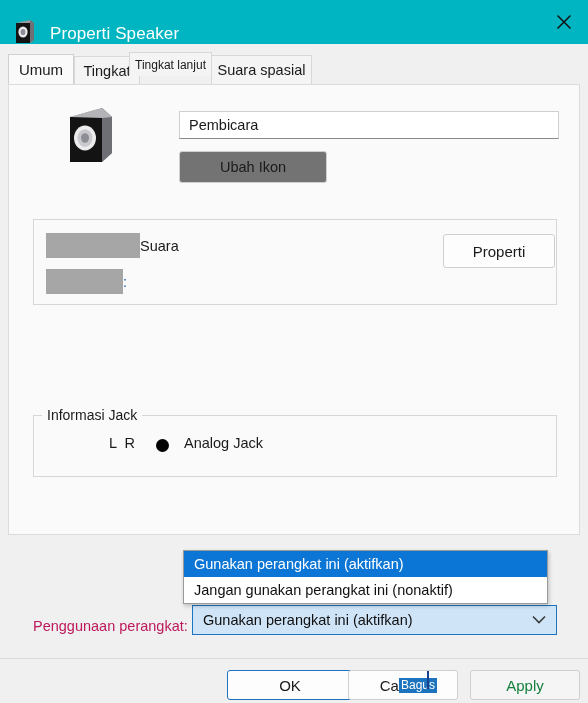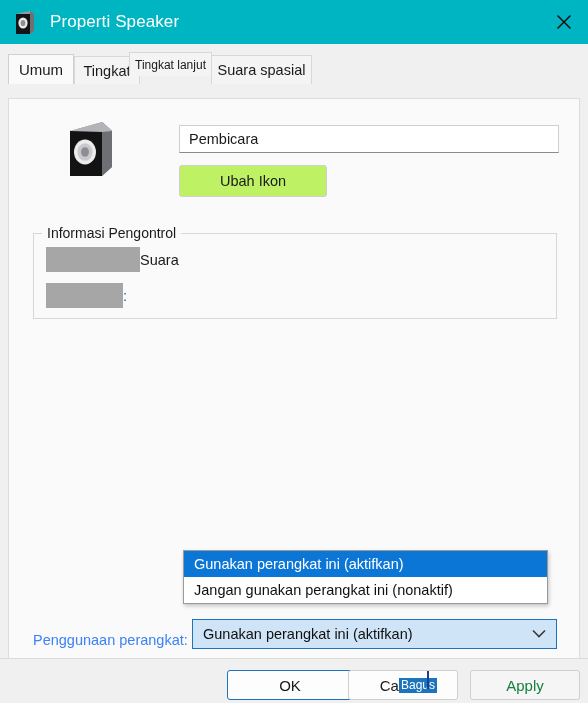--- a/index.html
+++ b/index.html
@@ -25,21 +25,21 @@
   }
 
   
   #titlebar {
     position: absolute;
     left: 0; top: 0;
     width: 588px;
     height: 44px;
     background: #00b5c2;
     display: flex;
-    align-items: center;
+    align-items: flex-end;
   }
   #title-icon {
     margin-left: 12px;
     width: 26px;
     height: 26px;
     flex: 0 0 auto;
     display: block;
   }
   #title-text {
     margin-left: 12px;
@@ -89,23 +89,23 @@
     z-index: 5;
   }
   #tab-umum   { left: 8px;   top: 10px; width: 66px;  height: 30px; font-size: 15px; }
   #tab-tingkat{ left: 74px;  top: 12px; width: 66px;  height: 28px; font-size: 14.5px; }
   #tab-lanjut { left: 129px; top: 8px;  width: 83px;  height: 24px; font-size: 12px; z-index: 4;}
   #tab-spasial{ left: 211px; top: 11px; width: 101px; height: 29px; font-size: 14.5px; }
 
   
   #content {
     position: absolute;
-    left: 8px; top: 98px;
+    left: 8px; top: 84px;
     width: 572px;
-    height: 575px;
+    height: 451px;
     background: #fafafa;
     border: 1px solid #dcdcdc;
     box-sizing: border-box;
   }
 
   
   #dev-icon {
     position: absolute;
     left: 53px; top: 20px;
     width: 56px; height: 60px;
@@ -123,21 +123,21 @@
     font-family: "Liberation Sans", sans-serif;
     font-size: 14.5px;
     color: #1a1a1a;
     padding: 0 9px;
     outline: none;
   }
   #change-icon-btn {
     position: absolute;
     left: 170px; top: 66px;
     width: 148px; height: 32px;
-    background: #bef264;
+    background: #737373;
     border: 1px solid #cfcfcf;
     border-radius: 3px;
     box-sizing: border-box;
     font-family: "Liberation Sans", sans-serif;
     font-size: 14.5px;
     color: #1a1a1a;
     cursor: default;
   }
 
   
@@ -213,21 +213,21 @@
     font-size: 14.5px;
     color: #1a1a1a;
     white-space: nowrap;
   }
 
   
   #usage-label {
     position: absolute;
     left: 24px; top: 533px;
     font-size: 14.5px;
-    color: #3b82f6;
+    color: #be185d;
     white-space: nowrap;
   }
   #combo {
     position: absolute;
     left: 183px; top: 520px;
     width: 365px; height: 30px;
     background: #cfe4f7;
     border: 1px solid #1b74bd;
     box-sizing: border-box;
     display: flex;
@@ -359,27 +359,33 @@
       <ellipse cx="23" cy="33" rx="11" ry="12.5" fill="#ececed"></ellipse>
       <ellipse cx="23" cy="33" rx="7.5" ry="8.8" fill="#c9c9cd"></ellipse>
       <ellipse cx="23" cy="33" rx="4" ry="4.8" fill="#8d8d95"></ellipse>
     </svg>
 
     <input id="name-field" type="text" value="Pembicara" style="">
 
     <button id="change-icon-btn">Ubah Ikon</button>
 
     <div class="groupbox" id="gb-controller">
-      <div class="group-title">Informasi Pengontrol</div>
       <div class="redaction" id="red1"></div>
       <div class="redaction" id="red2"></div>
       <div id="ctrl-audio-label">Suara</div>
       <div id="ctrl-line2-tail">:</div>
+      <button id="properties-btn">Properti</button>
     </div>
 
+    <div class="groupbox" id="gb-jack">
+      <div class="group-title">Informasi Jack</div>
+      <div id="jack-lr">L R</div>
+      <div id="jack-dot"></div>
+      <div id="jack-label">Analog Jack</div>
+    </div>
 
     <div id="usage-label">Penggunaan perangkat:</div>
     <div id="combo">
       <span id="combo-text">Gunakan perangkat ini (aktifkan)</span>
       <svg id="combo-chevron" width="14" height="9" viewBox="0 0 14 9">
         <path d="M1 1 L7 7 L13 1" stroke="#3a3a3a" stroke-width="1.6" fill="none"></path>
       </svg>
     </div>
   </div>
 

